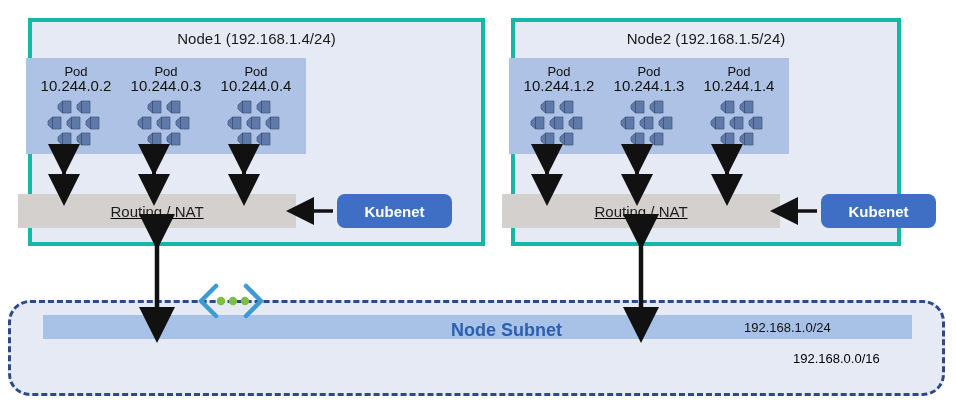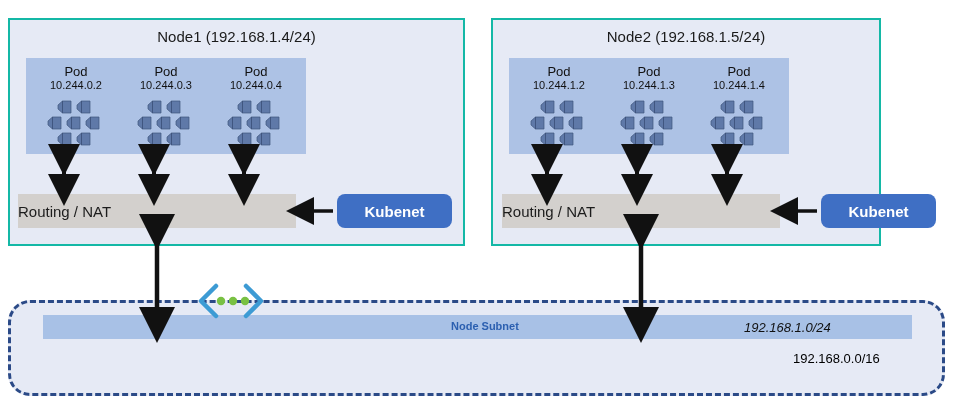--- a/index.html
+++ b/index.html
@@ -15,22 +15,23 @@
     width: 956px;
     height: 412px;
     background: #ffffff;
     overflow: hidden;
   }
 
   
   .node-box {
     position: absolute;
     background: #e6eaf5;
-    border: 2px solid #14b8a6;
+    border: 4px solid #14b8a6;
     box-sizing: border-box;
+    margin-left: 20px;
   }
   .node-title {
     position: absolute;
     top: 8px;
     left: 0;
     width: 100%;
     text-align: center;
     font-size: 15px;
     color: #1a1a1a;
     font-family: "Liberation Sans", sans-serif;
@@ -48,39 +49,41 @@
   .pod-label {
     text-align: center;
     font-size: 13px;
     color: #111111;
     line-height: 15px;
     padding-top: 6px;
     font-family: "Liberation Sans", sans-serif;
   }
   .pod-ip {
     text-align: center;
-    font-size: 11px;
+    font-size: 15px;
     color: #111111;
     line-height: 13px;
     font-family: "Liberation Sans", sans-serif;
   }
   .pod-icon {
     position: absolute;
     left: 50%;
     transform: translateX(-50%);
     top: 42px;
   }
 
   
   .routing-bar {
     position: absolute;
     background: #d3d0cd;
     box-sizing: border-box;
     display: flex;
     align-items: center;
+    justify-content: center;
+    text-decoration: underline;
   }
   .routing-text {
     font-size: 15px;
     color: #1c1c1c;
     font-family: "Liberation Sans", sans-serif;
     white-space: nowrap;
   }
 
   
   .kubenet-box {
@@ -107,21 +110,21 @@
     border: 3px dashed #2b4a87;
     border-radius: 22px;
     box-sizing: border-box;
   }
   .subnet-bar {
     position: absolute;
     background: #a8c1e6;
   }
   .subnet-label {
     position: absolute;
-    font-size: 11px;
+    font-size: 18px;
     font-weight: bold;
     color: #2b5fb0;
     font-family: "Liberation Sans", sans-serif;
     white-space: nowrap;
     padding-left: 24px;
   }
   .subnet-cidr {
     position: absolute;
     font-size: 13px;
     color: #111111;
@@ -420,21 +423,21 @@
   <div class="kubenet-box" style="left:821px; top:194px; width:115px; height:34px;">
     <span class="kubenet-text">Kubenet</span>
   </div>
 
   <div class="vnet-box" style="left:8px; top:300px; width:937px; height:96px;"></div>
 
   <div class="subnet-bar" style="left:43px; top:315px; width:869px; height:24px;"></div>
 
   <div class="subnet-label" style="left:427px; top:320px;">Node Subnet</div>
 
-  <div class="subnet-cidr" style="left:744px; top:320px;font-style:italic;">192.168.1.0/24</div>
+  <div class="subnet-cidr" style="left:744px; top:320px;">192.168.1.0/24</div>
 
 
   <div class="vnet-cidr" style="left:793px; top:351px;">192.168.0.0/16</div>
 
   <svg class="arrow-layer" viewBox="0 0 956 412" xmlns="http://www.w3.org/2000/svg">
     <defs>
       <marker id="ah" markerWidth="8" markerHeight="8" refX="4" refY="4" orient="auto">
         <path d="M0,0 L8,4 L0,8 Z" fill="#111111"></path>
       </marker>
     </defs>

